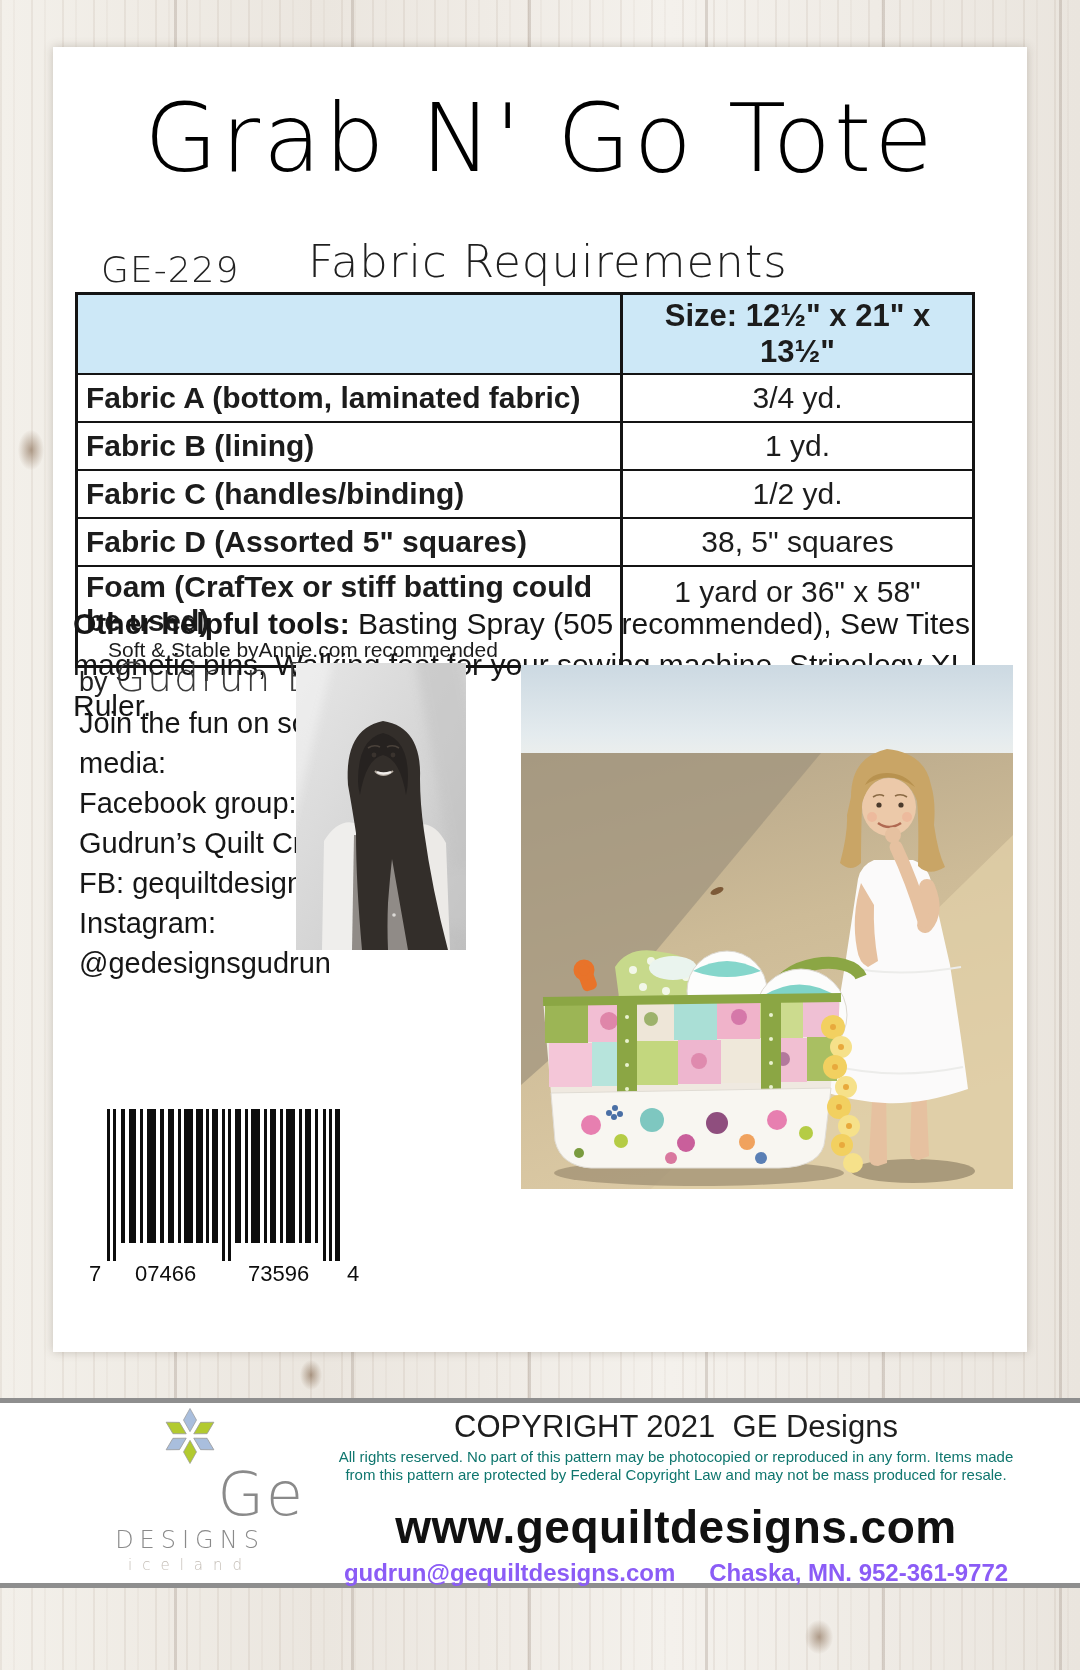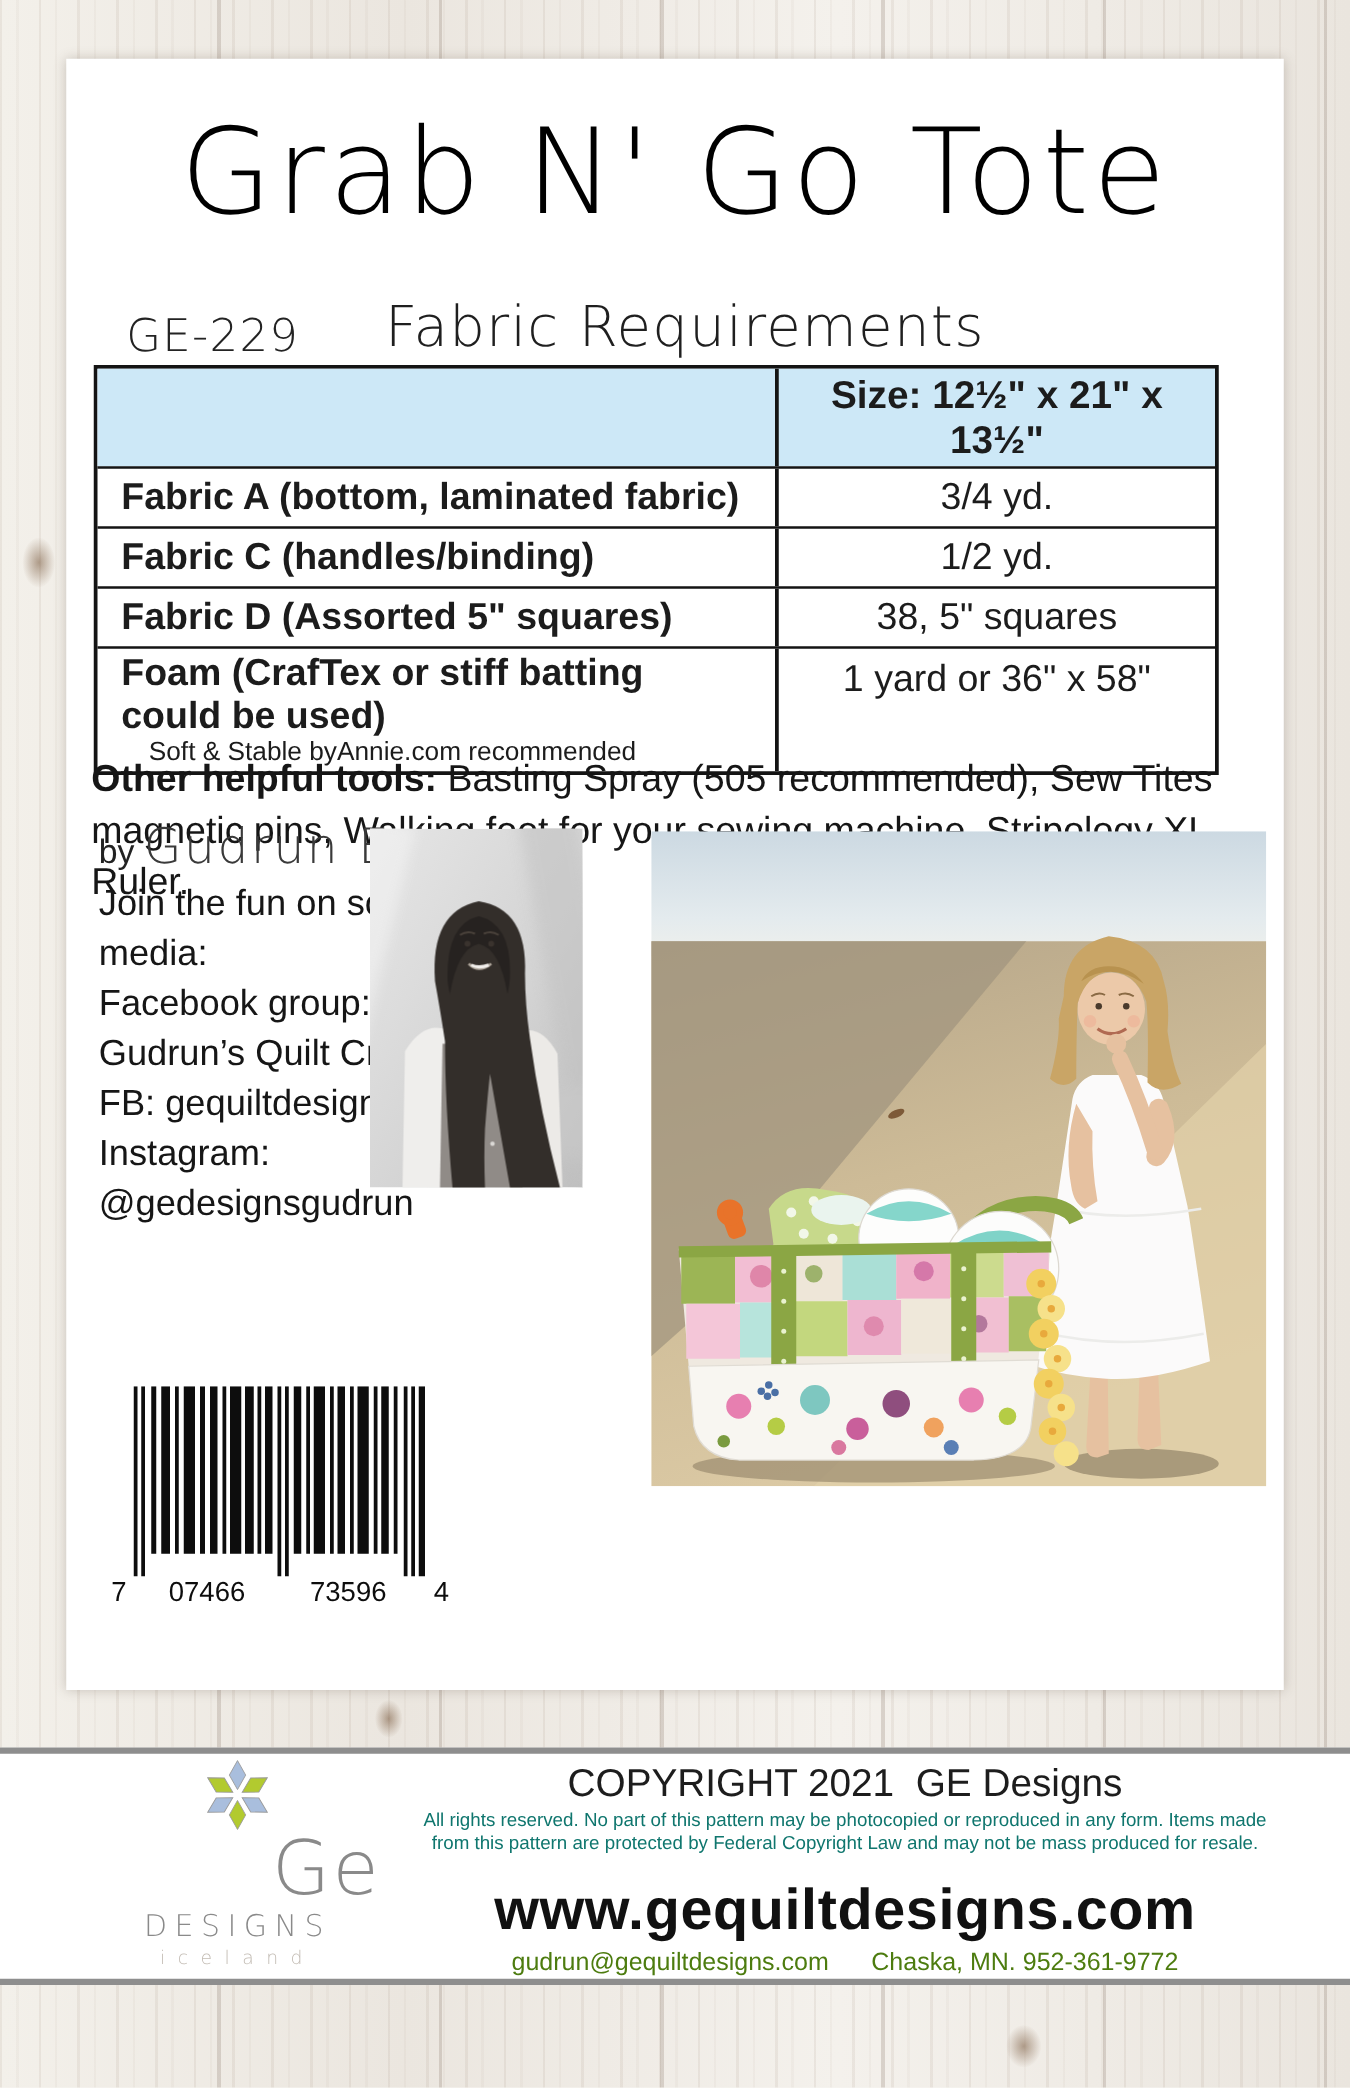--- a/index.html
+++ b/index.html
@@ -19,21 +19,21 @@
   }
   .thin{font-family:"DejaVu Sans","Liberation Sans",sans-serif;font-weight:200;}
   .page-title{position:absolute;left:0;top:44px;width:100%;text-align:center;
     font-size:95px;letter-spacing:3px;color:#000000;line-height:1;}
   .pattern-number{position:absolute;left:48px;top:202px;font-size:36px;letter-spacing:1px;color:#232323;}
   .fr-heading{position:absolute;left:255px;top:188px;font-size:45px;color:#1f1f1f;letter-spacing:1px;}
 
   .ftable{position:absolute;left:22px;top:245px;width:900px;border:3px solid #141414;box-sizing:border-box;background:#fff;}
   .frow{display:grid;grid-template-columns:545px 1fr;border-top:2px solid #141414;}
   .frow.header{border-top:none;background:#cde8f7;}
-  .fcell-label{padding:3px 19px;border-right:3px solid #141414;display:flex;flex-direction:column;justify-content:center;min-height:40px;}
+  .fcell-label{padding:3px 8px;border-right:3px solid #141414;display:flex;flex-direction:column;justify-content:center;min-height:40px;}
   .fcell-label .main{font-weight:bold;font-size:30px;}
   .fcell-label .sub{font-size:21px;padding-left:22px;}
   .fcell-value{display:flex;align-items:center;justify-content:center;font-size:30px;min-height:40px;padding:3px 6px;text-align:center;}
   .frow.foam .fcell-value{align-items:flex-start;padding-top:8px;}
   .frow.header .fcell-value{font-weight:bold;font-size:31px;}
 
   .tools-note{position:absolute;left:20px;top:527px;width:918px;font-size:30px;line-height:1.36;color:#161616;}
   .tools-note b{font-weight:bold;}
 
   .byline{position:absolute;left:26px;top:608px;white-space:nowrap;}
@@ -50,21 +50,21 @@
   .footer{position:absolute;left:0;top:1398px;width:1080px;height:190px;background:#ffffff;
     border-top:5px solid #8e8e8e;border-bottom:5px solid #8e8e8e;box-sizing:border-box;}
   .logo{position:absolute;left:75px;top:4px;width:230px;text-align:center;line-height:1;}
   .logo-ge{font-size:60px;color:#8a8a8a;letter-spacing:2px;margin-top:-4px;text-align:right;}
   .logo-designs{font-size:24px;color:#8a8a8a;letter-spacing:6px;margin-top:4px;}
   .logo-iceland{font-size:15px;color:#c3bcb4;letter-spacing:10px;margin-top:6px;}
   .ftext{position:absolute;left:300px;right:28px;top:6px;text-align:center;}
   .copyright{font-size:31px;color:#1d1d1d;white-space:pre-wrap;text-align:center;}
   .rights{font-size:15px;line-height:1.2;color:#0f766e;margin-top:3px;}
   .website{font-size:46px;font-weight:bold;color:#111;margin-top:16px;letter-spacing:0.5px;}
-  .contact{font-size:20px;color:#4d7c0f;margin-top:5px;}
+  .contact{font-size:24px;color:#8b5cf6;margin-top:5px;font-weight:bold;}
   .contact .sep{display:inline-block;width:34px;}
 </style>
 </head>
 <body>
 
 <div class="knot" style="left:18px;top:430px;width:26px;height:40px;"></div>
 <div class="knot" style="left:300px;top:1360px;width:22px;height:30px;"></div>
 <div class="knot" style="left:805px;top:1620px;width:28px;height:34px;"></div>
 
 <div class="card">
@@ -76,20 +76,26 @@
   <div class="ftable">
     <div class="frow header">
       <div class="fcell-label"></div>
       <div class="fcell-value">Size: 12½" x 21" x 13½"</div>
     </div>
     <div class="frow">
       <div class="fcell-label">
           <span class="main">Fabric A (bottom, laminated fabric)</span>
         </div>
       <div class="fcell-value">3/4 yd.</div>
+    </div>
+    <div class="frow">
+      <div class="fcell-label">
+          <span class="main">Fabric B (lining)</span>
+        </div>
+      <div class="fcell-value">1 yd.</div>
     </div>
     <div class="frow">
       <div class="fcell-label">
           <span class="main">Fabric C (handles/binding)</span>
         </div>
       <div class="fcell-value">1/2 yd.</div>
     </div>
     <div class="frow">
       <div class="fcell-label">
           <span class="main">Fabric D (Assorted 5" squares)</span>

